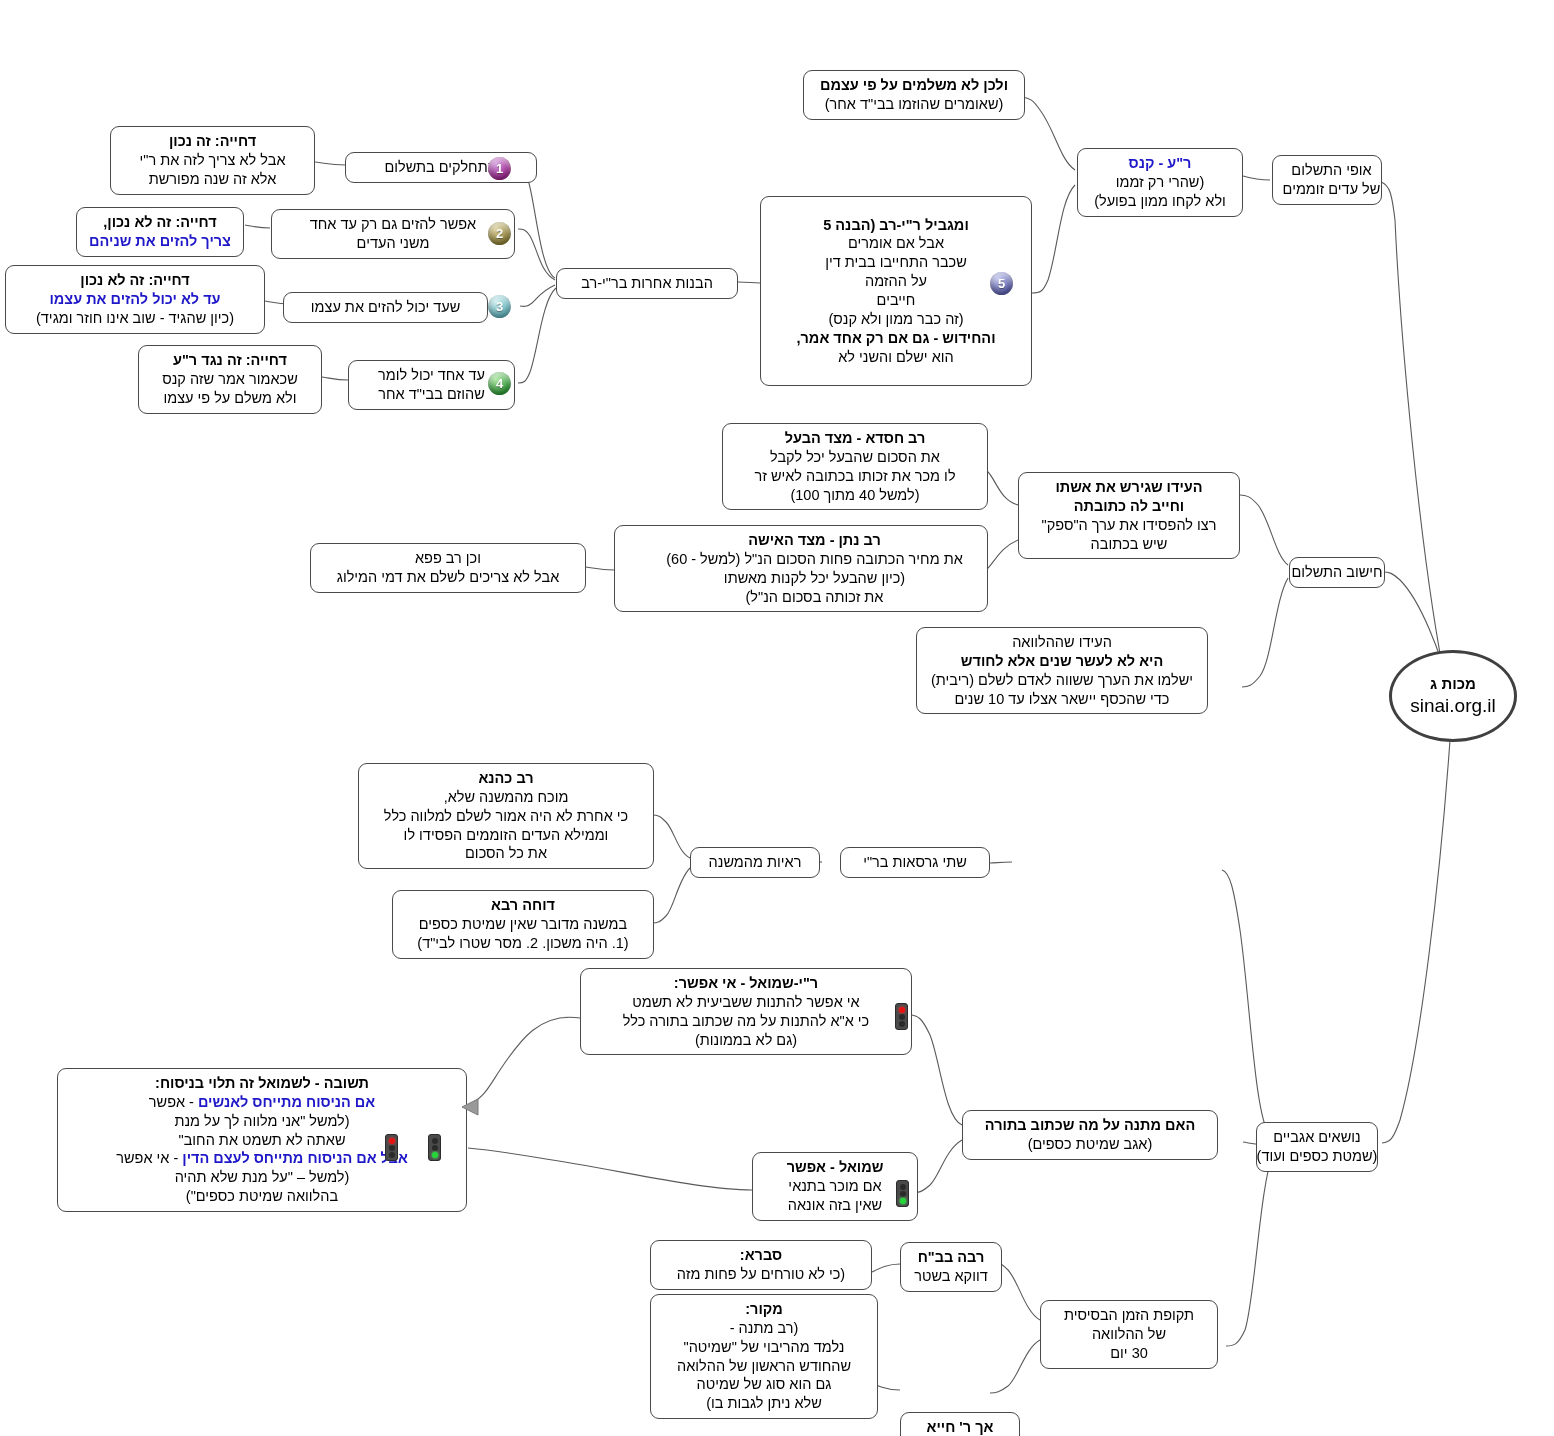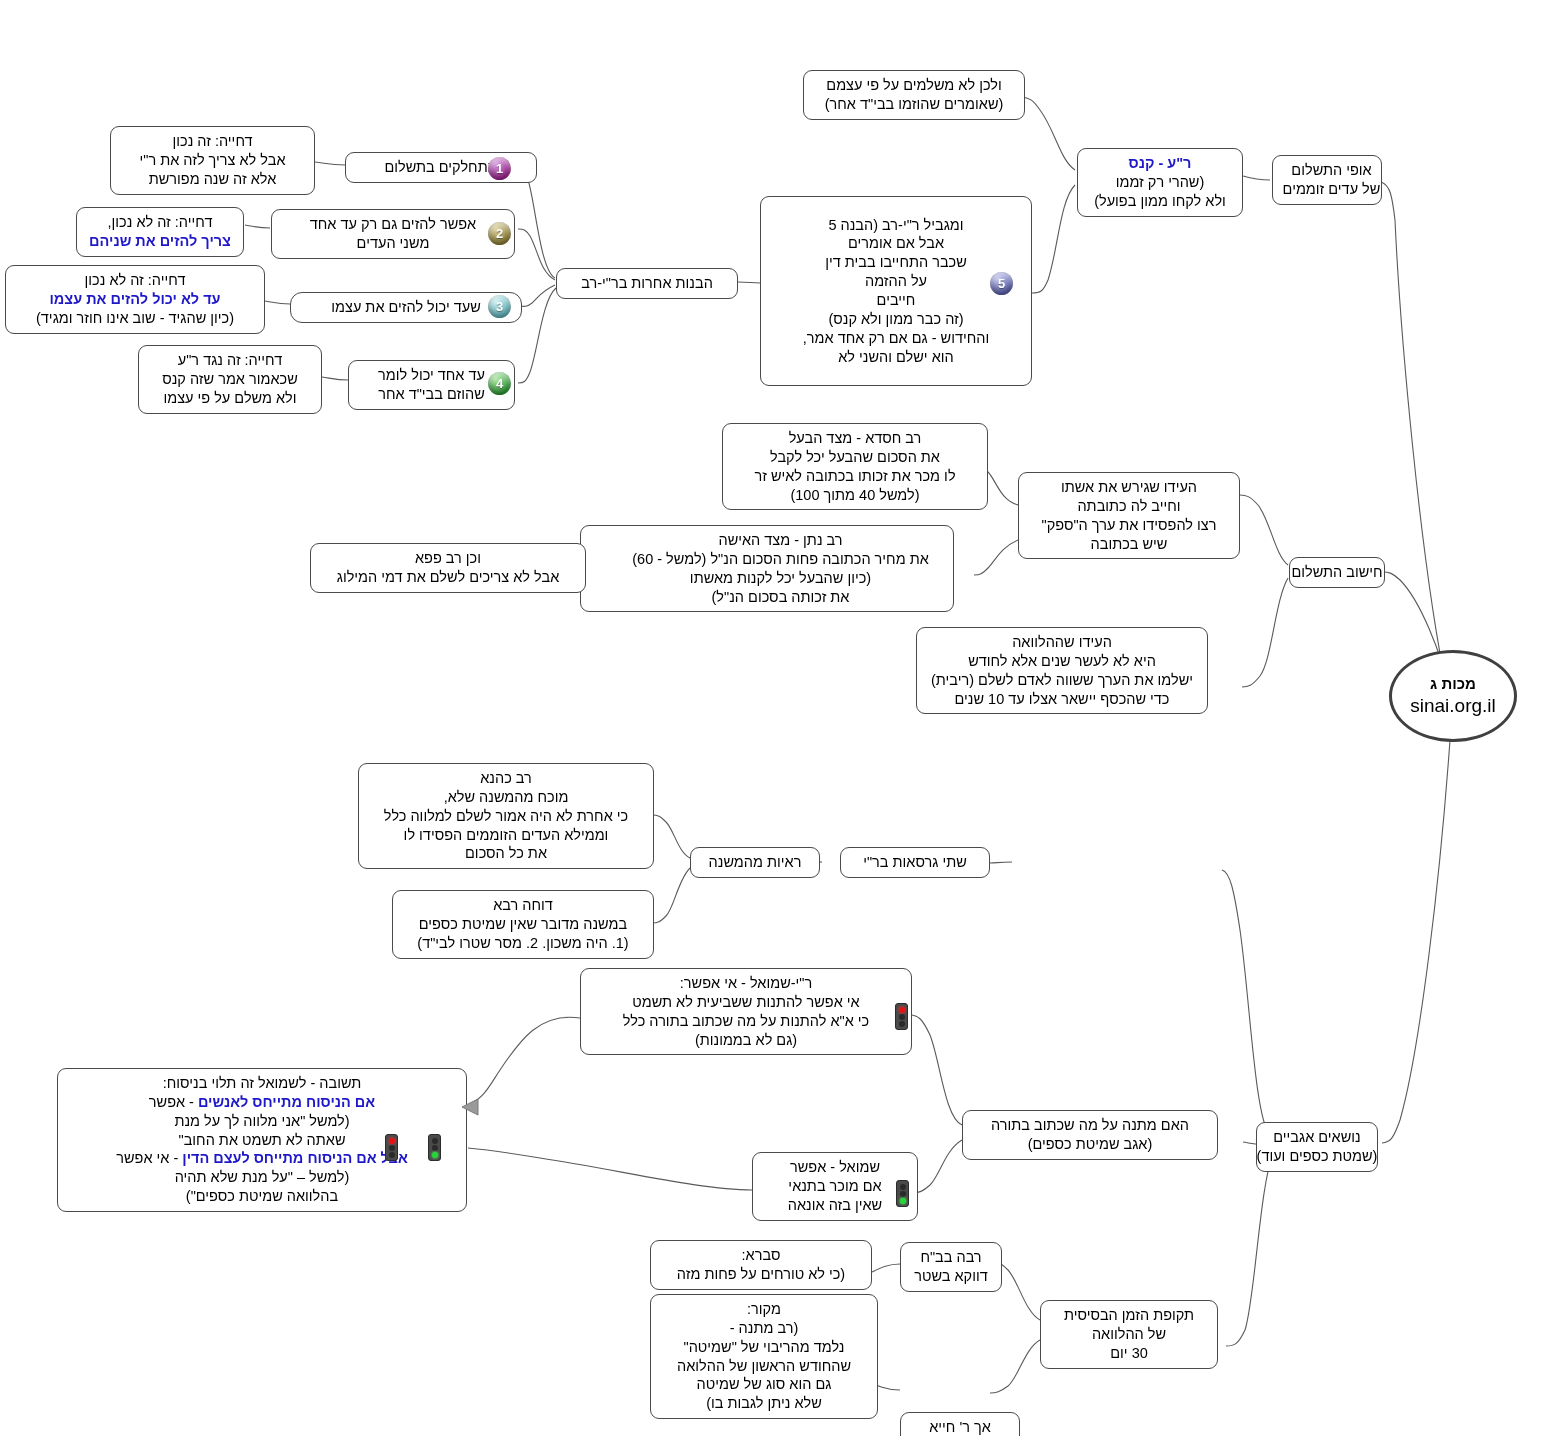--- a/index.html
+++ b/index.html
@@ -15,21 +15,21 @@
 
   .node{
     position:absolute;box-sizing:border-box;
     background:#ffffff;border:1px solid #4a4a4a;border-radius:9px;
     display:flex;flex-direction:column;align-items:center;justify-content:center;
     text-align:center;color:#000000;
     font-size:14.5px;line-height:1.30;
     padding:5px 9px;
   }
   .node .ln{display:block;white-space:nowrap;}
-  .b{font-weight:normal;}
+  .b{font-weight:bold;}
   .blue{color:#1f18c8;font-weight:bold;}
   .root{
     border-radius:50%;background:#fff;border:3px solid #404040;
     line-height:1.25;
   }
   .root .t1{font-weight:bold;font-size:15px;}
   .root .t2{font-size:19px;direction:ltr;}
 
   
   .bullet{
@@ -162,21 +162,21 @@
     <span class="ln">מתחלקים בתשלום</span>
   </div>
   <div class="bullet n1" style="left:488px;top:157px;">1</div>
 
   <div class="node" style="left:271px;top:209px;width:244px;">
     <span class="ln">אפשר להזים גם רק עד אחד</span>
     <span class="ln">משני העדים</span>
   </div>
   <div class="bullet n2" style="left:488px;top:222px;">2</div>
 
-  <div class="node" style="left:290px;top:292px;width:232px;border-radius:12px;">
+  <div class="node" style="left:283px;top:292px;width:205px;">
     <span class="ln">שעד יכול להזים את עצמו</span>
   </div>
   <div class="bullet n3" style="left:488px;top:295px;">3</div>
 
   <div class="node" style="left:348px;top:360px;width:167px;">
     <span class="ln">עד אחד יכול לומר</span>
     <span class="ln">שהוזם בבי"ד אחר</span>
   </div>
   <div class="bullet n4" style="left:488px;top:372px;">4</div>
 
@@ -212,21 +212,21 @@
     <span class="ln">שיש בכתובה</span>
   </div>
 
   <div class="node" style="left:722px;top:423px;width:266px;">
     <span class="ln b">רב חסדא  -  מצד הבעל</span>
     <span class="ln">את הסכום שהבעל יכל לקבל</span>
     <span class="ln">לו מכר את זכותו בכתובה לאיש זר</span>
     <span class="ln">(למשל 40 מתוך 100)</span>
   </div>
 
-  <div class="node" style="left:580px;top:525px;width:374px;padding-left:36px;">
+  <div class="node" style="left:614px;top:525px;width:374px;padding-left:36px;">
     <span class="ln b">רב נתן  -  מצד האישה</span>
     <span class="ln">את מחיר הכתובה פחות הסכום הנ"ל (למשל - 60)</span>
     <span class="ln">(כיון שהבעל יכל לקנות מאשתו</span>
     <span class="ln">את זכותה בסכום הנ"ל)</span>
   </div>
 
   <div class="node" style="left:310px;top:543px;width:276px;">
     <span class="ln">וכן רב פפא</span>
     <span class="ln">אבל לא צריכים לשלם את דמי המילוג</span>
   </div>

